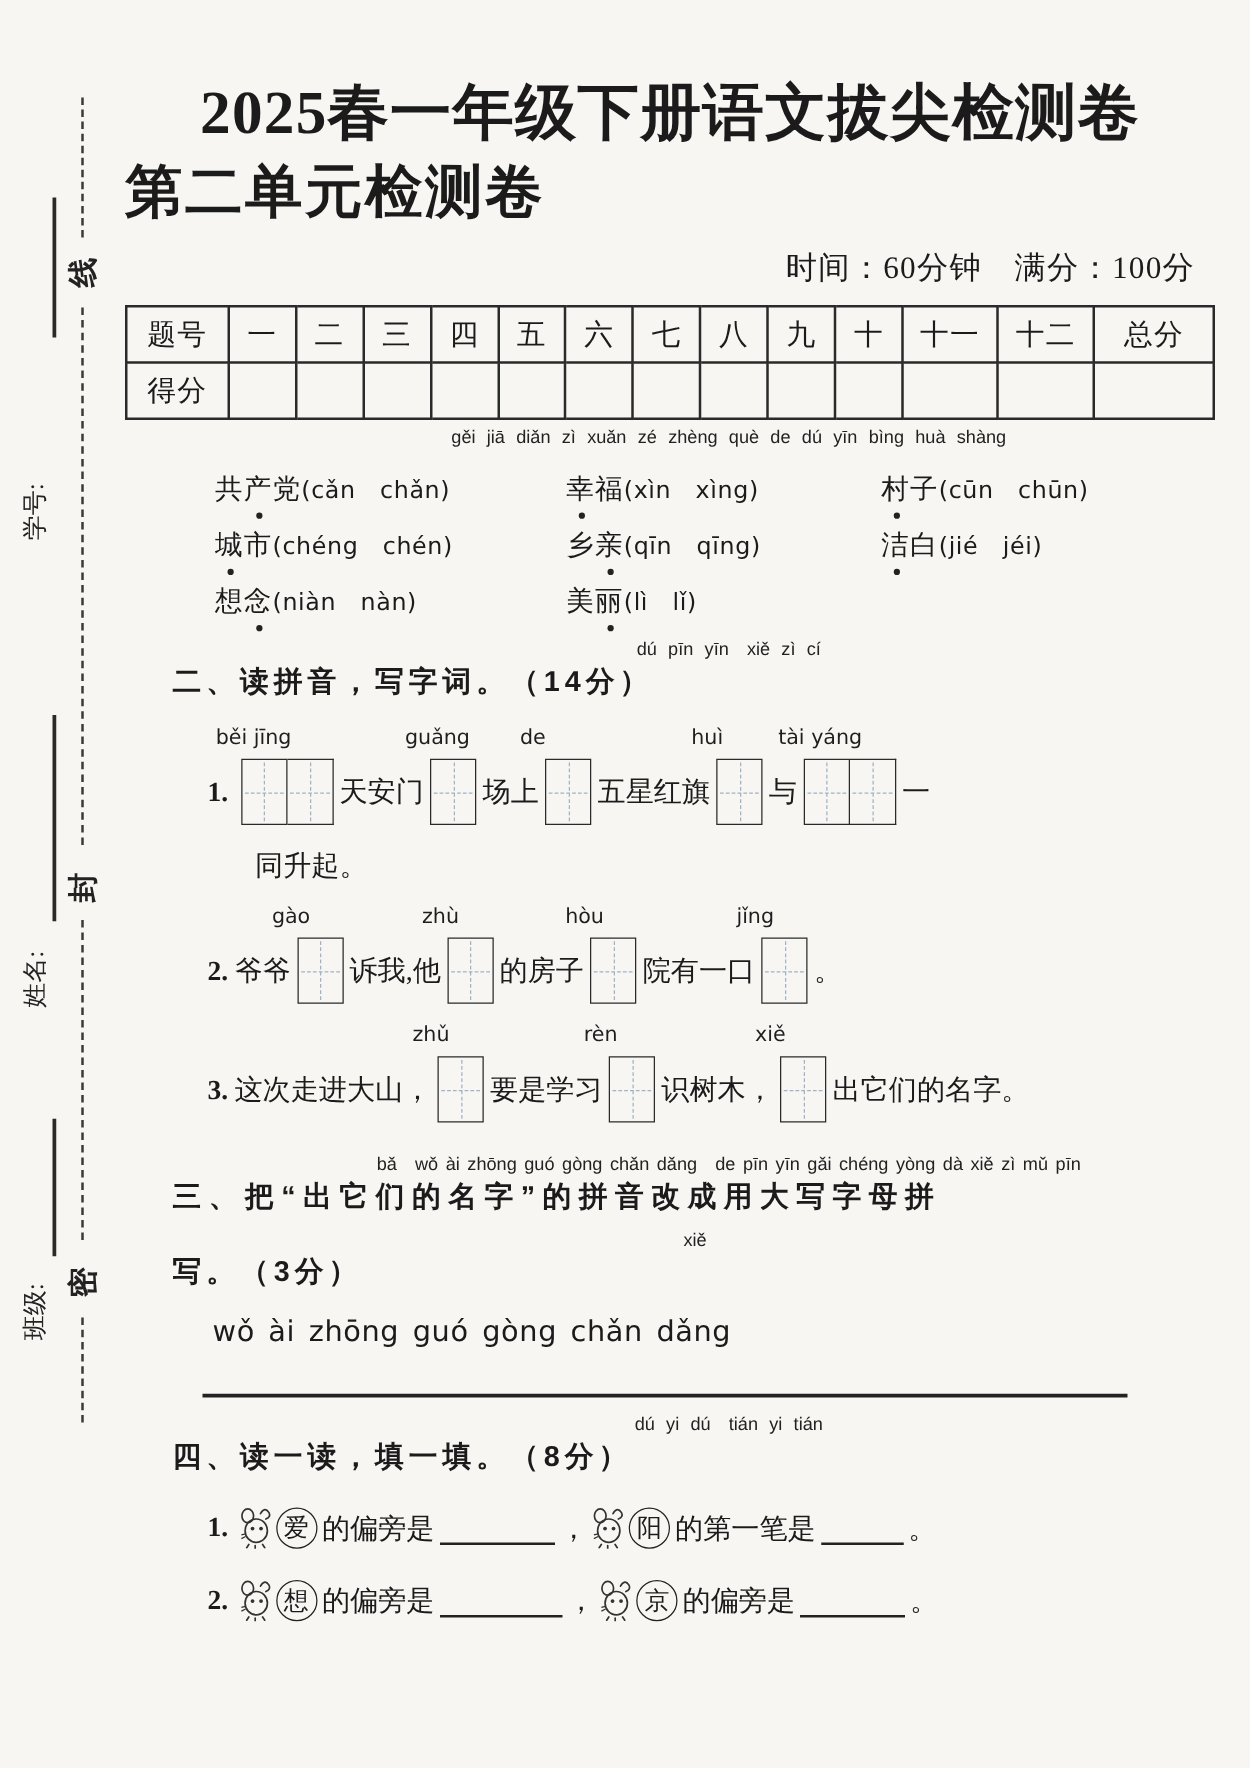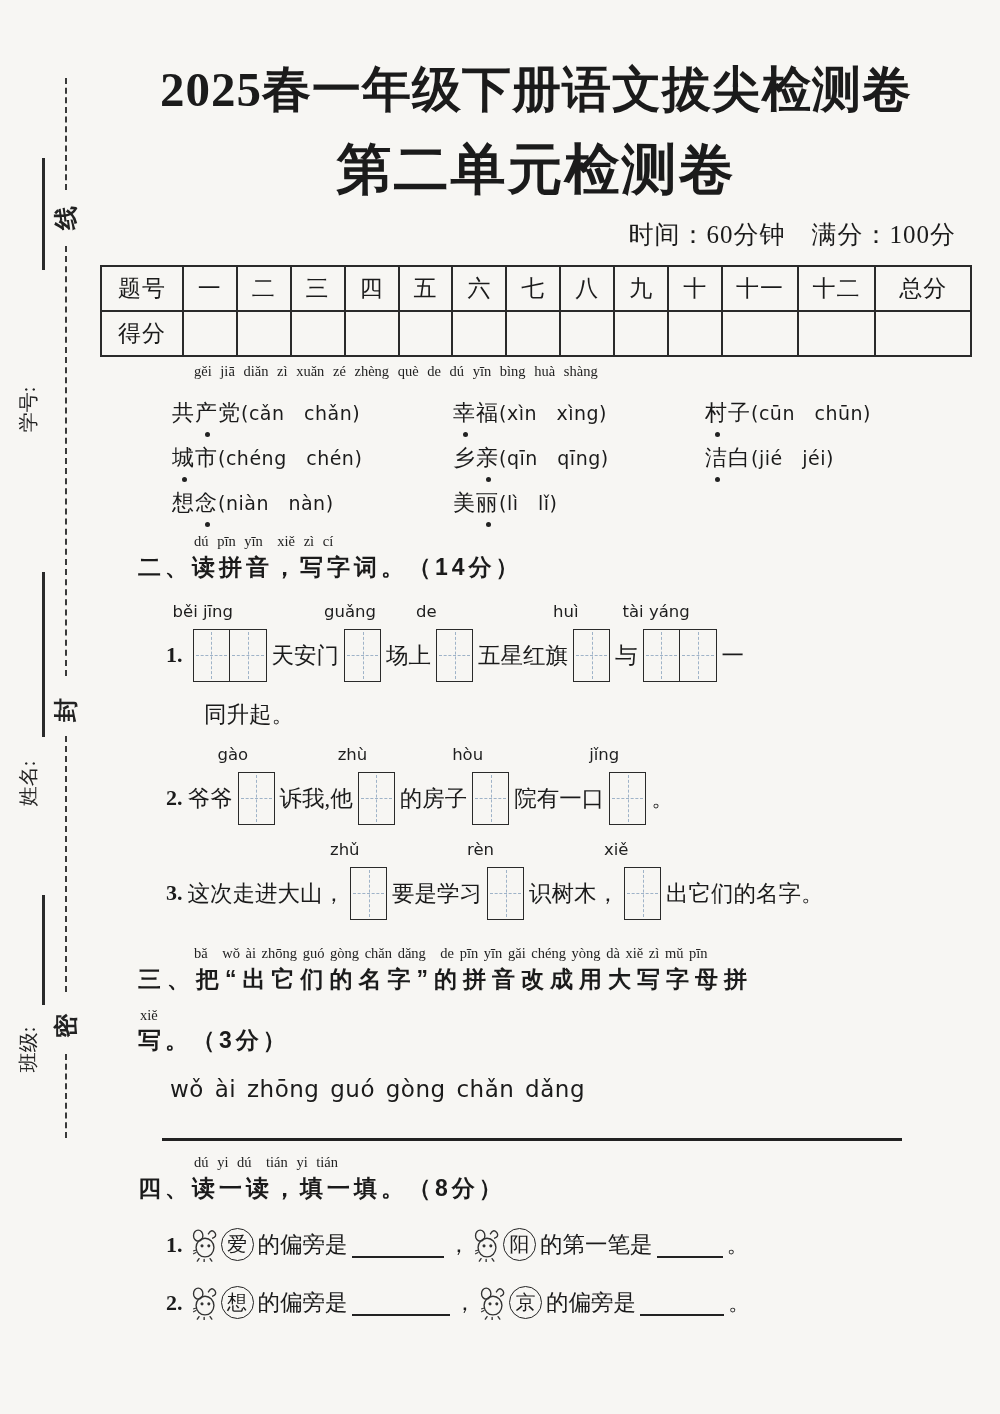--- a/index.html
+++ b/index.html
@@ -17,33 +17,33 @@
     font-family:"Liberation Serif",serif;font-weight:bold;
   }
   .field-label{
     position:absolute;left:-3px;width:62px;text-align:center;white-space:nowrap;
     font-size:20px;color:#222;transform:rotate(-90deg);
     font-family:"Liberation Serif",serif;
   }
   
   .main{position:absolute;left:100px;top:0;width:872px;}
   .title1{margin-top:62px;text-align:center;font-size:49px;font-weight:900;letter-spacing:1px;line-height:1.15;}
-  .title2{text-align:center;font-size:55px;font-weight:900;letter-spacing:2px;line-height:1.15;margin-top:20px;}
+  .title2{text-align:left;font-size:46px;font-weight:900;letter-spacing:2px;line-height:1.15;margin-top:10px;}
   .meta{margin-top:16px;text-align:right;padding-right:16px;font-size:25px;letter-spacing:1px;}
   
   table.score{width:100%;border-collapse:collapse;margin-top:14px;table-layout:fixed;border-radius:13px;}
   table.score td{
     border:2px solid #2a2a2a;height:43px;text-align:center;vertical-align:middle;
     font-size:23px;letter-spacing:1px;padding:0;
   }
   
   .sec{padding-left:38px;}
   .py-line{
-    font-family:Liberation Serif, serif;font-size:14.5px;color:#222;
-    margin-left:56px;word-spacing:5px;white-space:nowrap;
+    font-family:Liberation Sans, sans-serif;font-size:14.5px;color:#222;
+    margin-left:56px;word-spacing:5px;white-space:nowrap;text-align:center;
   }
   .heading{
     font-family:"Liberation Sans","DejaVu Sans",sans-serif;font-weight:bold;
     font-size:23px;letter-spacing:4px;margin-top:1px;white-space:nowrap;
   }
   
   .choice-grid{
     display:grid;grid-template-columns:281px 252px auto;
     margin:18px 0 0 34px;row-gap:15px;font-size:22px;
   }

